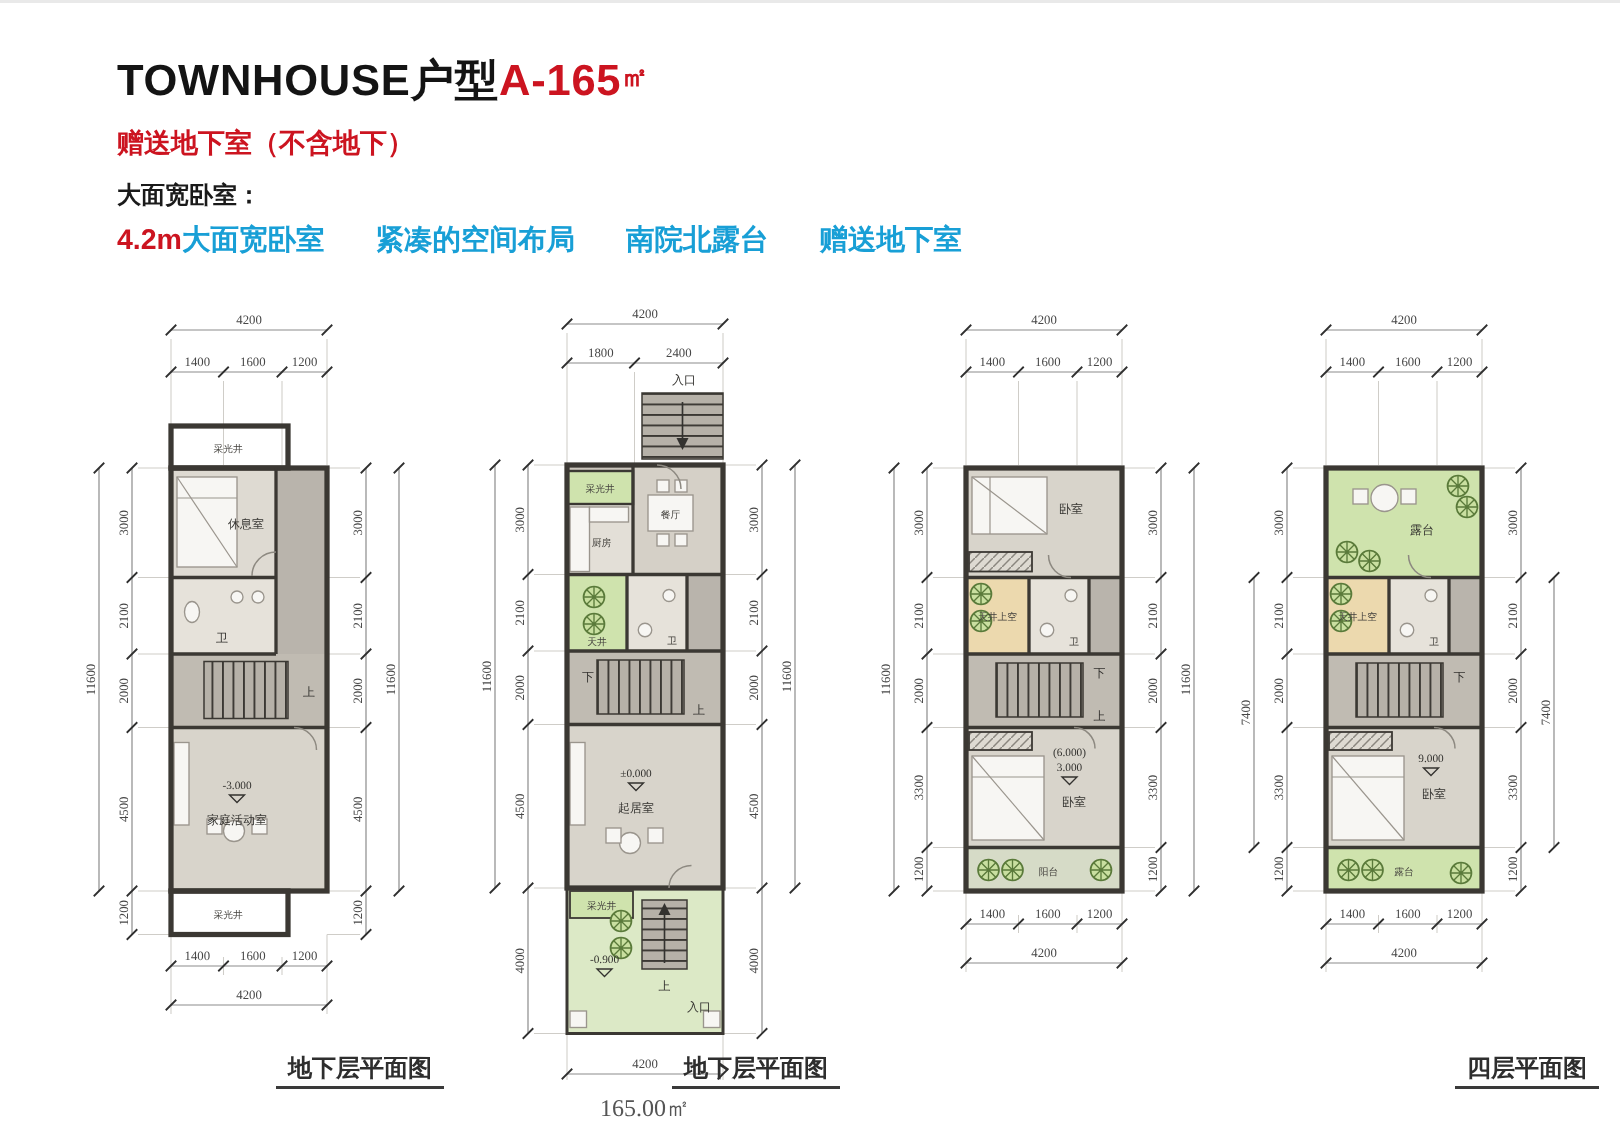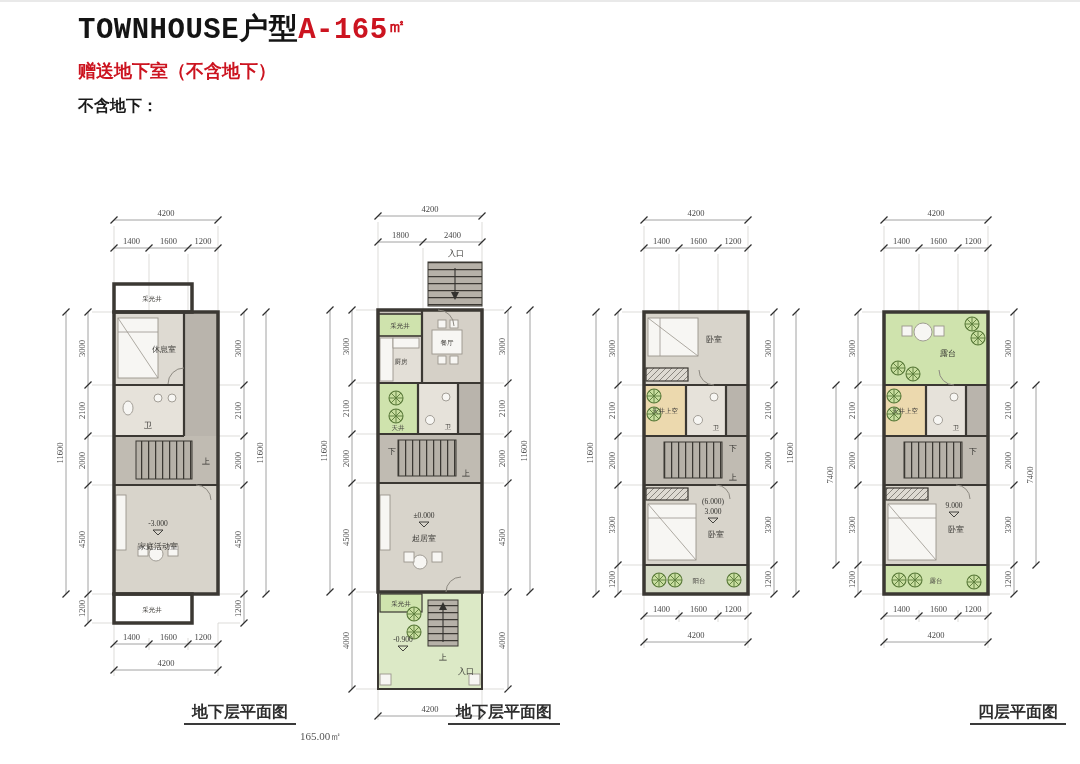--- a/index.html
+++ b/index.html
@@ -1,35 +1,35 @@
 <!DOCTYPE html>
 <html><head>
 <meta charset="utf-8">
 <style>
   html,body{margin:0;padding:0;background:#f2f2f2;}
   .page{position:relative;width:1080px;height:764px;background:#ffffff;margin:0 auto;
         overflow:hidden;font-family:"Liberation Sans",sans-serif;
         border-top:2px solid #e9e9e9;border-bottom:2px solid #e9e9e9;}
   
-  .hdr{position:absolute;left:78px;top:14px;font-family:Liberation Mono, monospace;}
+  .hdr{position:absolute;left:78px;top:38px;}
   .title{font-size:29px;font-weight:bold;letter-spacing:0.5px;color:#141414;line-height:1;}
   .title .red{color:#cc1420;}
   .title .unit{font-size:18px;vertical-align:6px;color:#cc1420;font-weight:bold;}
   .subtitle{margin-top:14px;font-size:18px;font-weight:bold;color:#cc1420;}
   .featlabel{margin-top:13px;font-size:16px;font-weight:bold;color:#1a1a1a;}
   .features{margin-top:6px;font-size:19px;font-weight:bold;color:#189fd6;}
   .features .red{color:#cc1420;}
   .features .gap{display:inline-block;width:34px;}
   
   .plan{position:absolute;top:190px;}
   .caption{position:absolute;top:700px;width:260px;text-align:right;
            font-family:"Liberation Serif",serif;font-size:16px;font-weight:bold;color:#2e2e2e;}
   .caption span{border-bottom:2.5px solid #3a3a3a;padding:0 8px 3px;}
-  .area{position:absolute;top:727px;width:260px;text-align:left;
-        font-family:"Liberation Serif",serif;font-size:11px;color:#555;}
+  .area{position:absolute;top:727px;width:260px;text-align:center;
+        font-family:"Liberation Serif",serif;font-size:16px;color:#555;}
   
   text{font-family:"Liberation Serif",serif;}
   .dim{font-size:8.5px;fill:#474747;}
   .rm{font-size:8px;fill:#33322f;font-family:"Liberation Sans",sans-serif;}
   .rm6{font-size:6.5px;fill:#44423e;font-family:"Liberation Sans",sans-serif;}
   .lvl{font-size:7.5px;fill:#33322f;}
   .dimline{stroke:#8b8b8b;stroke-width:0.8;}
   .dimtick{stroke:#2f2f2f;stroke-width:1.2;}
   .ext{stroke:#cfcdc8;stroke-width:0.7;fill:none;}
   .wall{stroke:#3b3833;stroke-width:3.5;fill:none;}
@@ -65,21 +65,24 @@
         <path d="M0,-7 L0,7 M-7,0 L7,0 M-5,-5 L5,5 M-5,5 L5,-5" stroke="#5a7a3a" stroke-width="0.9"></path>
       </g>
     </defs>
   </svg>
 
   <div class="hdr">
     <div class="title">
       <span>TOWNHOUSE户型</span><span class="red">A-165</span><span class="unit">㎡</span>
     </div>
     <div class="subtitle">赠送地下室（不含地下）</div>
-    <div class="featlabel">不含地下：</div>
+    <div class="featlabel">大面宽卧室：</div>
+    <div class="features">
+      <span class="red">4.2m</span><span>大面宽卧室</span><span class="gap"></span><span>紧凑的空间布局</span><span class="gap"></span><span>南院北露台</span><span class="gap"></span><span>赠送地下室</span>
+    </div>
   </div>
 
   <svg class="plan" style="left:36px" width="260" height="505" viewBox="0 0 260 505">
     <path class="ext" d="M78,34 V118 M113,62 V118 M152,62 V118 M182,34 V118
                          M56,120 H78 M56,193 H78 M56,244 H78 M56,293 H78 M56,402 H78 M56,431 H78
                          M182,120 H204 M182,193 H204 M182,244 H204 M182,293 H204 M182,402 H204 M182,431 H204
                          M78,431 V484 M113,446 V458 M152,446 V458 M182,431 V484"></path>
 
     <rect x="78" y="120" width="104" height="282" fill="#cac5bc"></rect>
     <rect x="78" y="120" width="70" height="73" fill="#dedad2"></rect>

